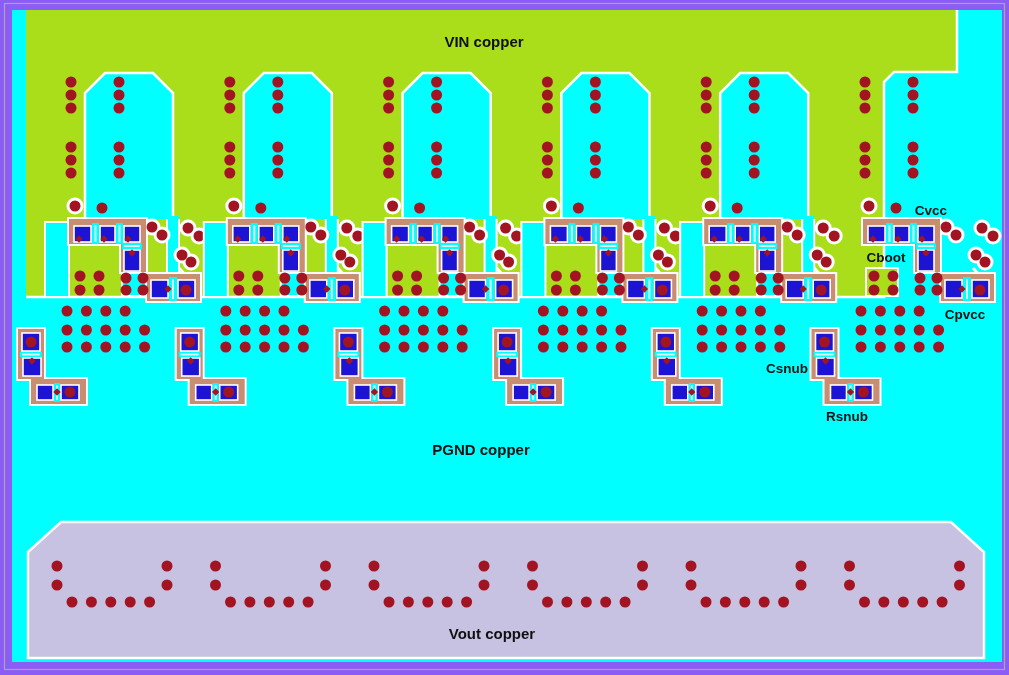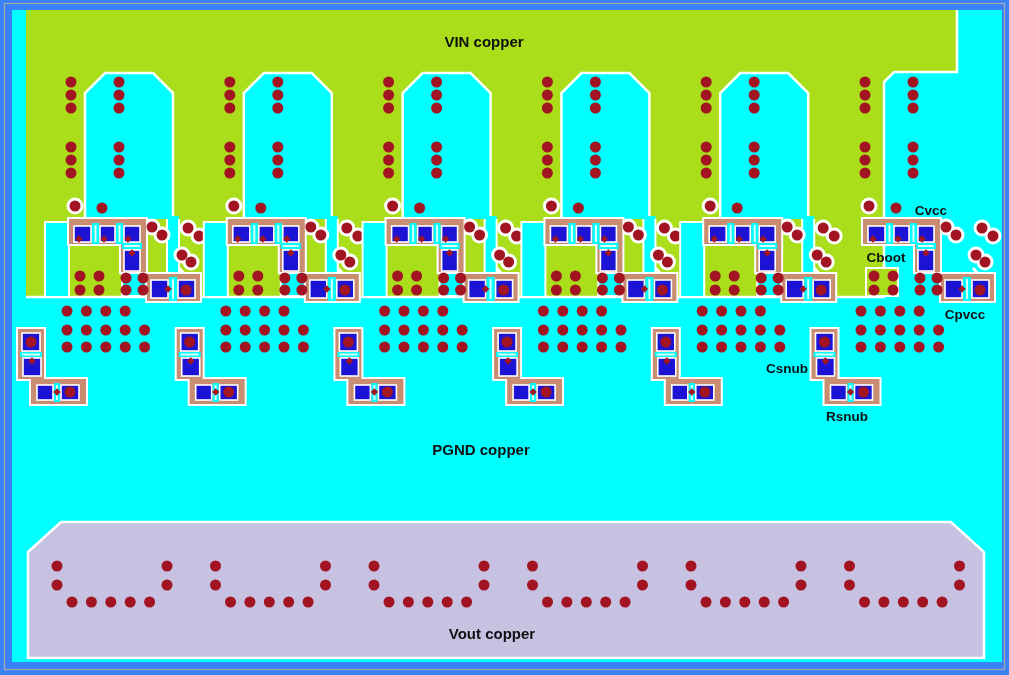--- a/index.html
+++ b/index.html
@@ -1,16 +1,16 @@
 <!DOCTYPE html>
 <html><head>
 <meta charset="utf-8">
 <style>
   html,body{margin:0;padding:0;background:#fff;}
-  #stage{position:relative;width:1009px;height:675px;background:#3b82f6;overflow:hidden;
+  #stage{position:relative;width:1009px;height:675px;background:#8b5cf6;overflow:hidden;
          font-family:"Liberation Sans",sans-serif;}
   svg{position:absolute;left:0;top:0;}
   text{font-family:"Liberation Sans",sans-serif;font-weight:bold;fill:#101010;}
   .big-label{font-size:15px;}
   .part-label{font-size:13.5px;}
 </style>
 </head>
 <body>
 
 <div id="stage">

